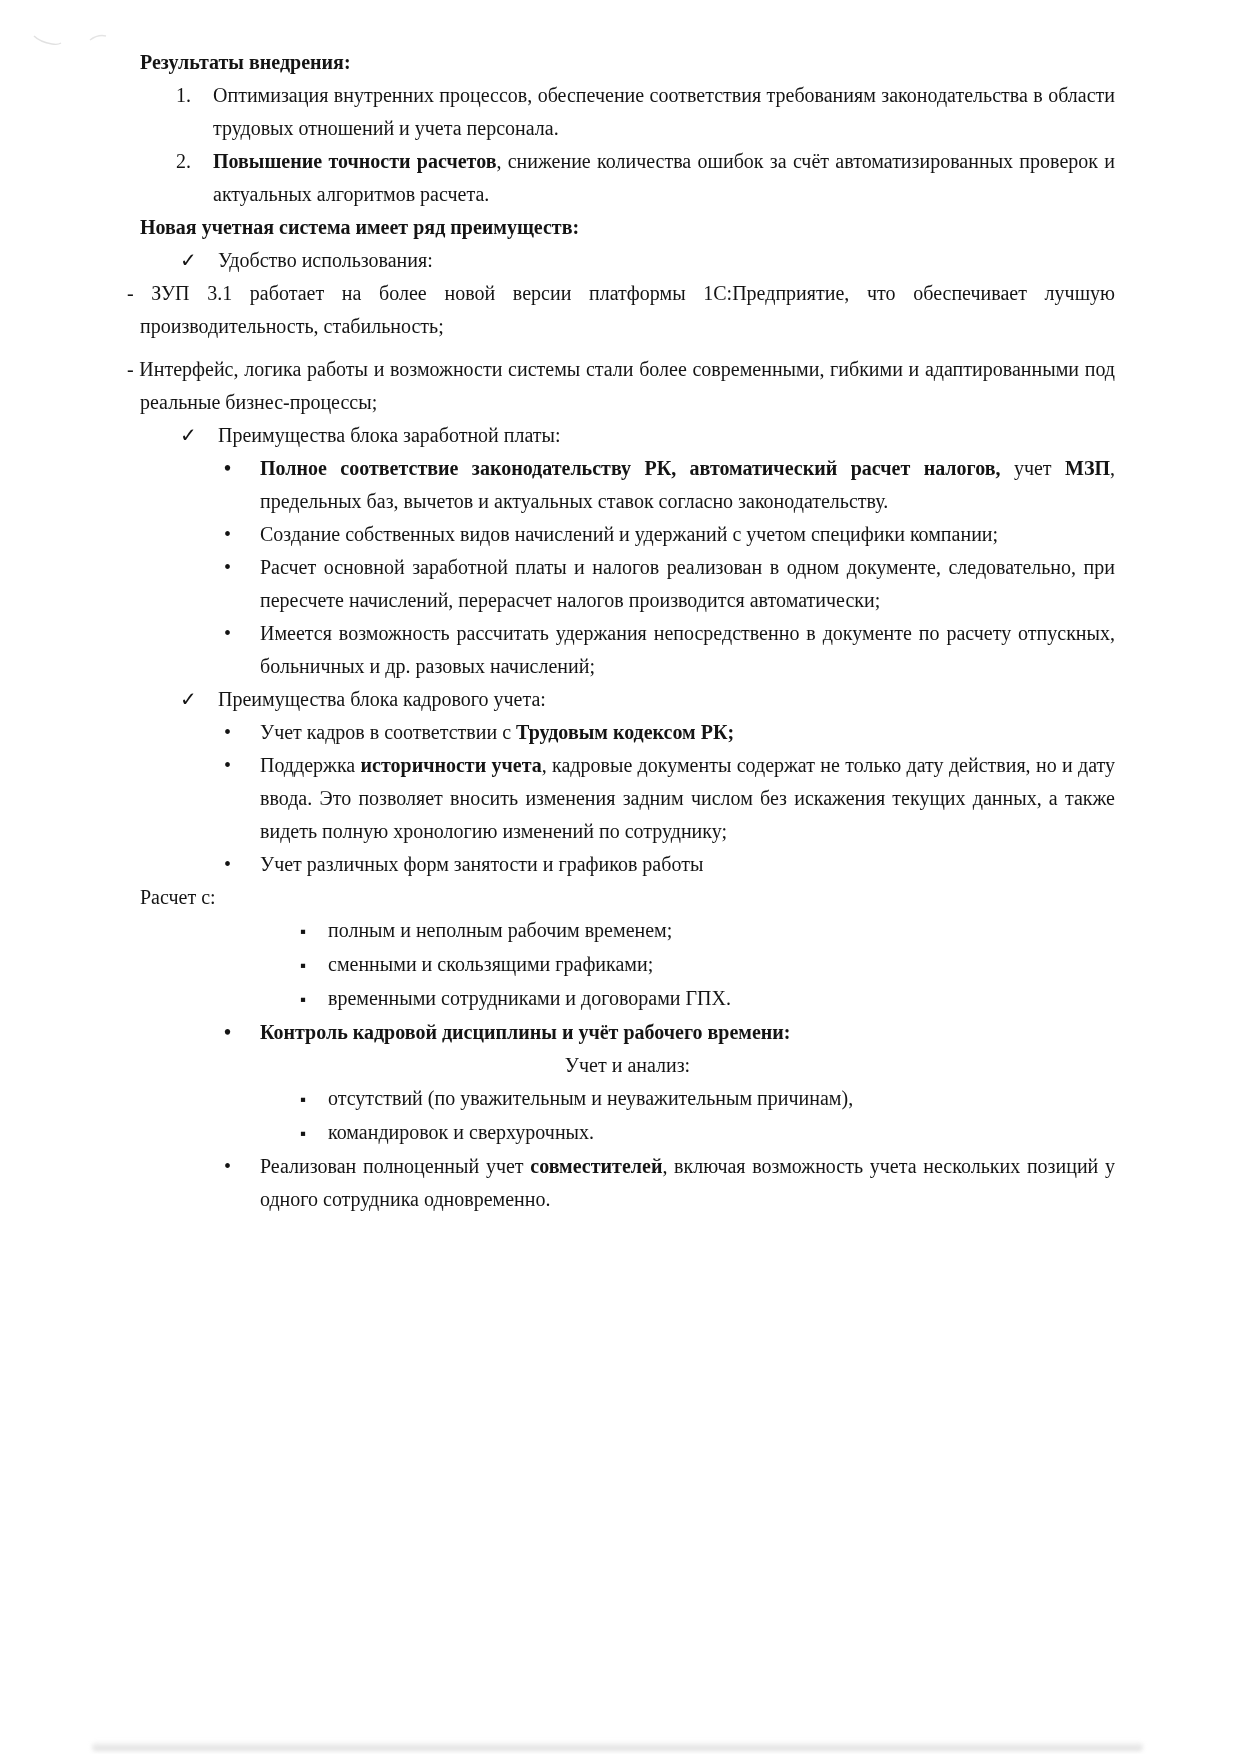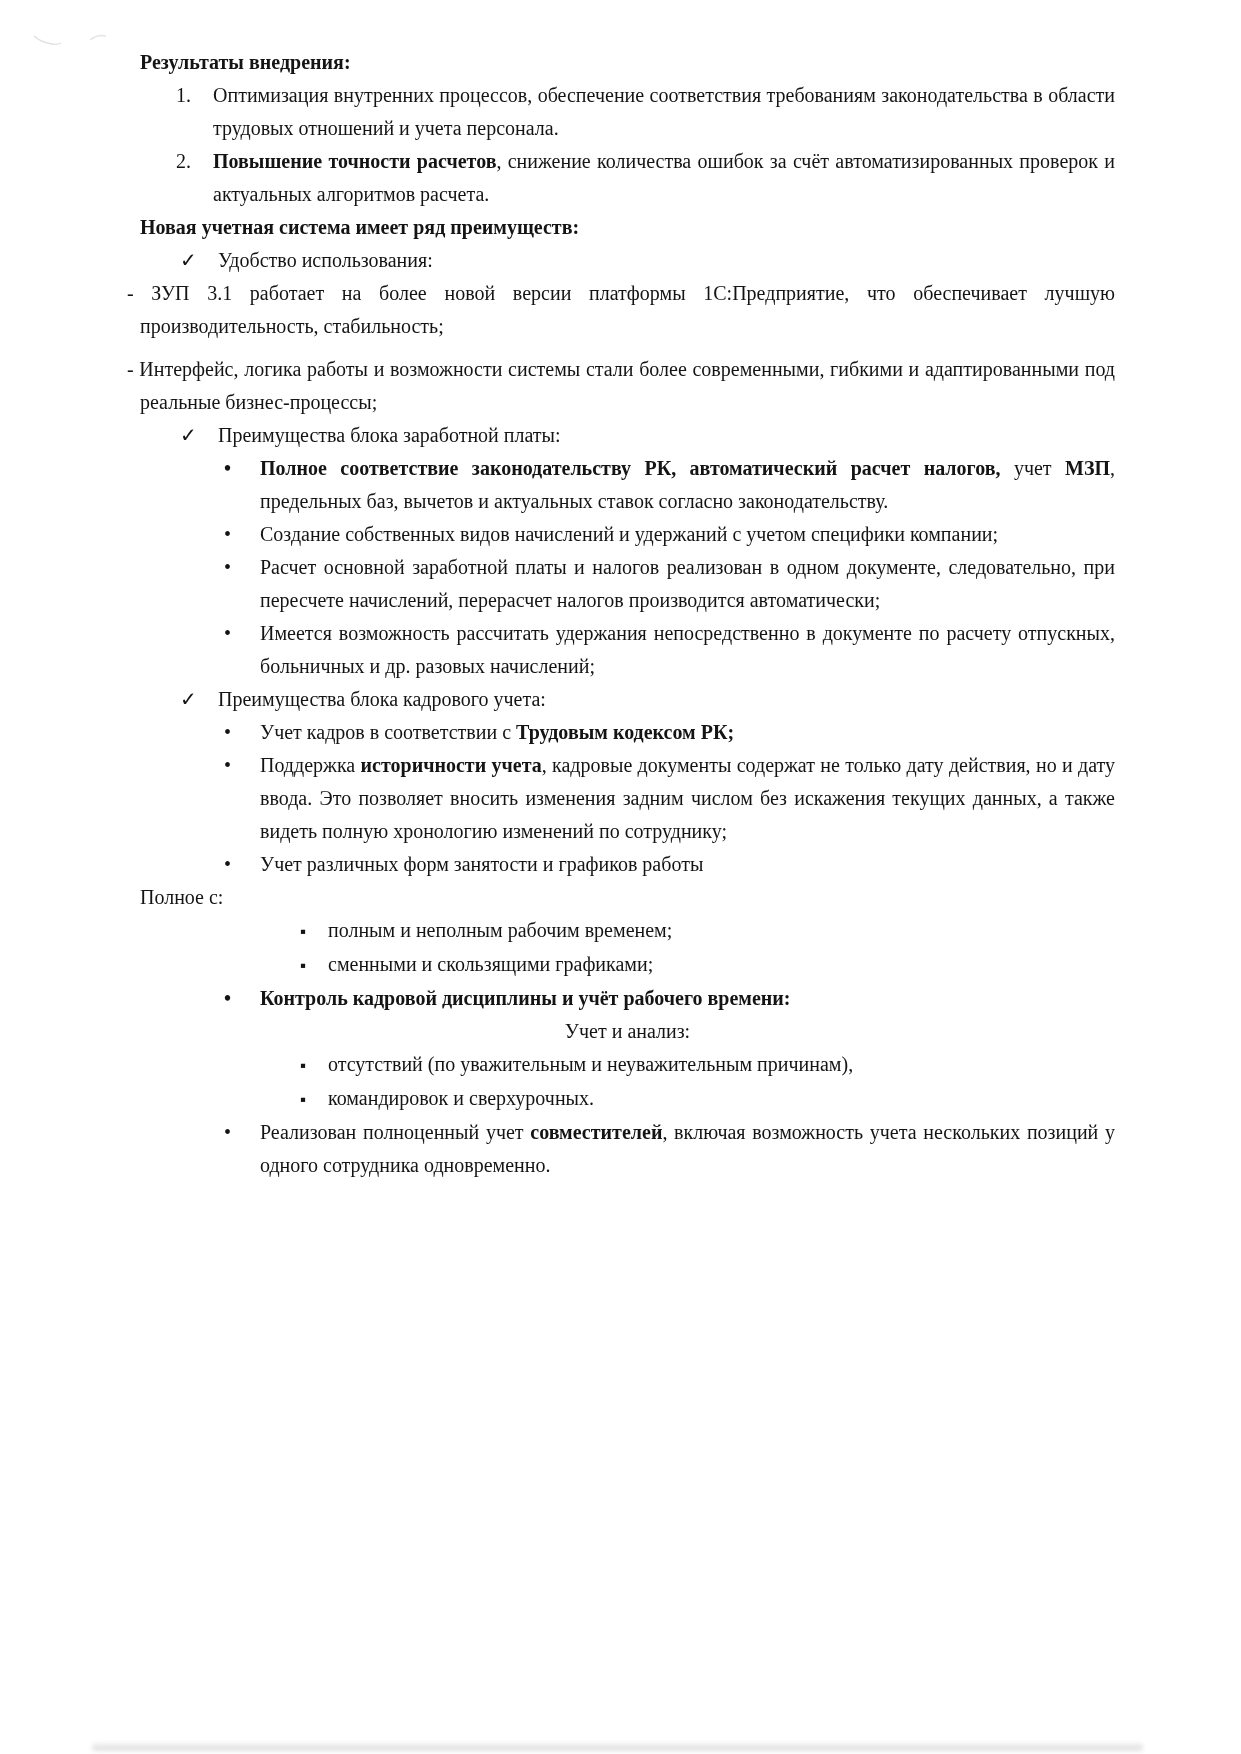--- a/index.html
+++ b/index.html
@@ -132,27 +132,30 @@
   </p>
 
   <p class="bullet-item">
     <span class="bullet">•</span><span>Учет кадров в соответствии с </span><span class="b">Трудовым кодексом РК;</span>
   </p>
   <p class="bullet-item">
     <span class="bullet">•</span><span>Поддержка </span><span class="b">историчности учета</span><span>, кадровые документы содержат не только дату действия, но и дату ввода. Это позволяет вносить изменения задним числом без искажения текущих данных, а также видеть полную хронологию изменений по сотруднику;</span>
   </p>
   <p class="bullet-item"><span class="bullet">•</span><span>Учет различных форм занятости и графиков работы</span></p>
 
-  <p class="label-work">Полное с:</p>
+  <p class="label-work">Расчет с:</p>
 
   <p class="square-item">
     <span class="sq">▪</span><span>полным и неполным рабочим временем;</span>
   </p>
   <p class="square-item">
     <span class="sq">▪</span><span>сменными и скользящими графиками;</span>
+  </p>
+  <p class="square-item">
+    <span class="sq">▪</span><span>временными сотрудниками и договорами ГПХ.</span>
   </p>
 
   <p class="bullet-item bullet-discipline">
     <span class="bullet">•</span><span class="b">Контроль кадровой дисциплины и учёт рабочего времени:</span>
   </p>
 
   <p class="label-analysis">Учет и анализ:</p>
 
   <p class="square-item">
     <span class="sq">▪</span><span>отсутствий (по уважительным и неуважительным причинам),</span>

